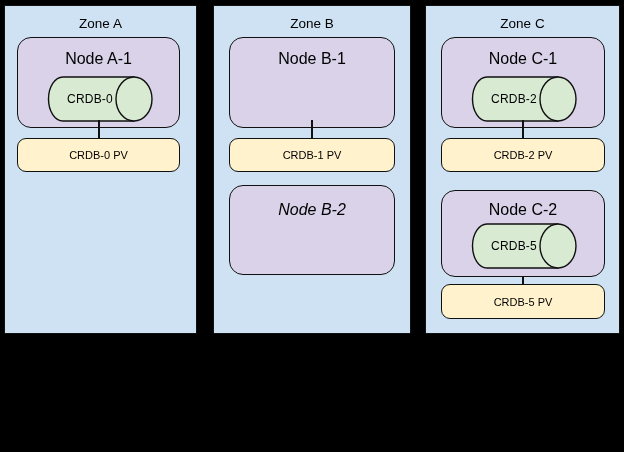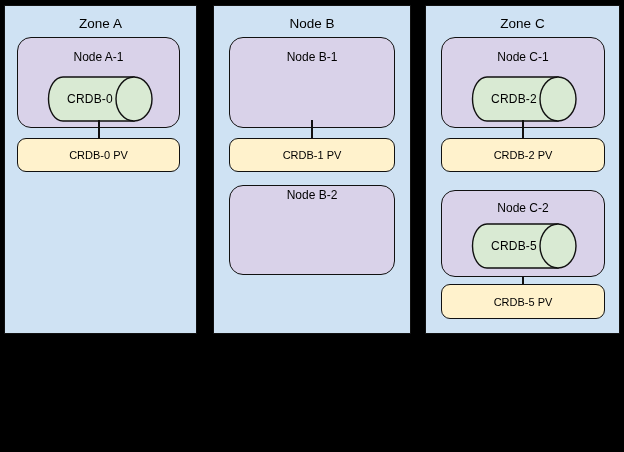--- a/index.html
+++ b/index.html
@@ -33,21 +33,21 @@
     position: absolute;
     background: #d9d2e9;
     border: 1.4px solid #111;
     border-radius: 14px;
     box-sizing: border-box;
   }
   .node-title {
     position: absolute;
     top: 12px; left: 0; right: 0;
     text-align: center;
-    font-size: 12px;
+    font-size: 16px;
   }
   .pod {
     position: absolute;
     width: 107px;
     height: 46px;
   }
   .pod svg { position: absolute; top: 0; left: 0; }
   .pod-label {
     position: absolute;
     top: 0; left: 0;
@@ -80,21 +80,21 @@
   .zone-a .pod-1    { left: 28px; top: 38px; }
   .zone-a .conn-1   { left: 93px; top: 114px; height: 19px; }
   .zone-a .pv-1     { left: 12px; top: 132px; width: 163px; height: 34px; }
 
   
   .zone-b .node-1   { left: 15px; top: 31px;  width: 166px; height: 91px; }
   .zone-b .pod-1    { left: 29px; top: 38px; }
   .zone-b .conn-1   { left: 97px; top: 114px; height: 19px; }
   .zone-b .pv-1     { left: 15px; top: 132px; width: 166px; height: 34px; border-radius: 9px; }
   .zone-b .node-2   { left: 15px; top: 179px; width: 166px; height: 90px; }
-  .zone-b .node-2 .node-title { top: 2px; }
+  .zone-b .node-2 .node-title { top: 15px; font-style: italic; }
 
   
   .zone-c .node-1   { left: 15px; top: 31px;  width: 164px; height: 91px; }
   .zone-c .pod-1    { left: 28px; top: 38px; }
   .zone-c .conn-1   { left: 96px; top: 114px; height: 19px; }
   .zone-c .pv-1     { left: 15px; top: 132px; width: 164px; height: 34px; }
   .zone-c .node-2   { left: 15px; top: 184px; width: 164px; height: 87px; }
   .zone-c .node-2 .node-title { top: 10px; }
   .zone-c .pod-2    { left: 28px; top: 32px; }
   .zone-c .conn-2   { left: 96px; top: 270px; height: 9px; }
@@ -122,21 +122,21 @@
     </div>
 
     <div class="connector conn-1"></div>
 
     <div class="pv pv-1">
       <span>CRDB-0 PV</span>
     </div>
   </div>
 
   <div class="zone zone-b">
-    <div class="zone-title">Node B</div>
+    <div class="zone-title">Zone B</div>
 
     <div class="node node-1">
       <div class="node-title">Node B-1</div>
     </div>
 
     <div class="connector conn-1"></div>
 
     <div class="pv pv-1">
       <span>CRDB-1 PV</span>
     </div>

